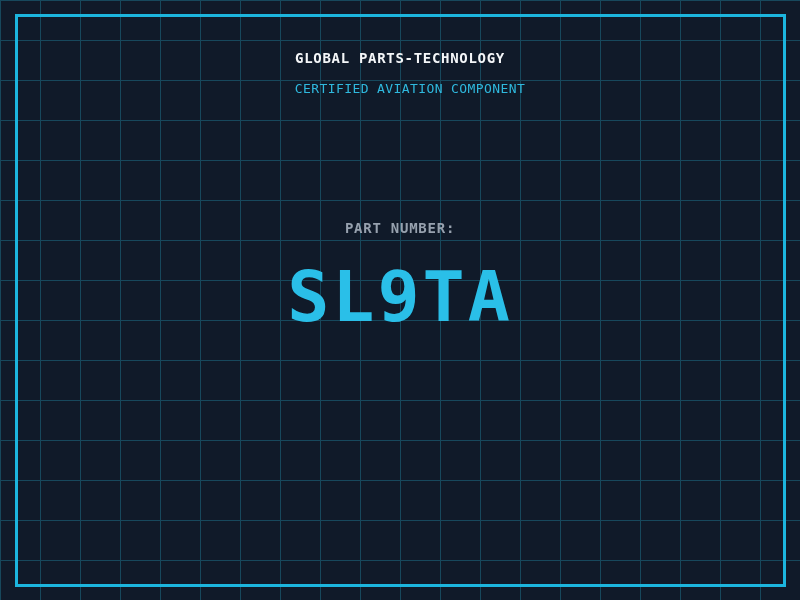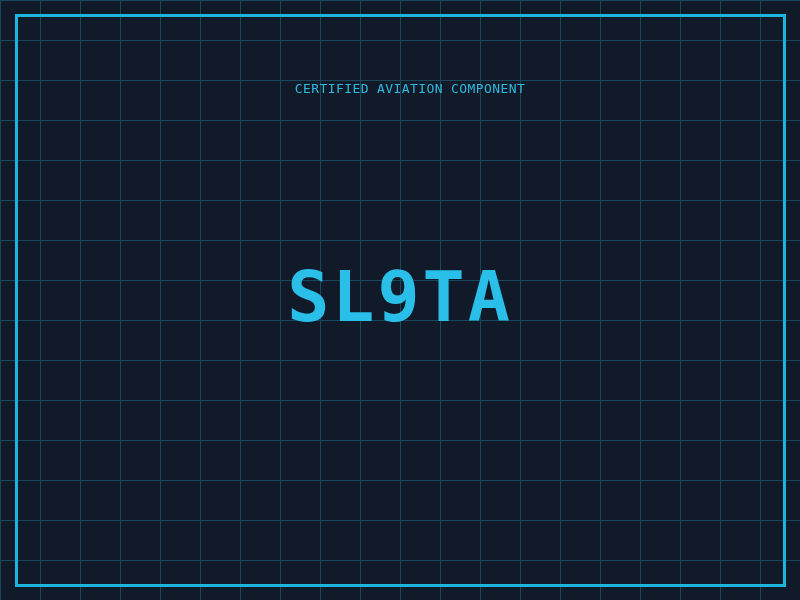--- a/index.html
+++ b/index.html
@@ -85,19 +85,21 @@
     color: var(--website-text);
     line-height: 17px;
   }
 </style>
 </head>
 <body>
 
 <div class="screen">
   <div class="frame"></div>
 
+  <div class="txt title">GLOBAL PARTS-TECHNOLOGY</div>
 
   <div class="txt subtitle">CERTIFIED AVIATION COMPONENT</div>
 
+  <div class="txt part-label">PART NUMBER:</div>
 
   <div class="txt part-number">SL9TA</div>
 
 </div>
 
 </body></html>

